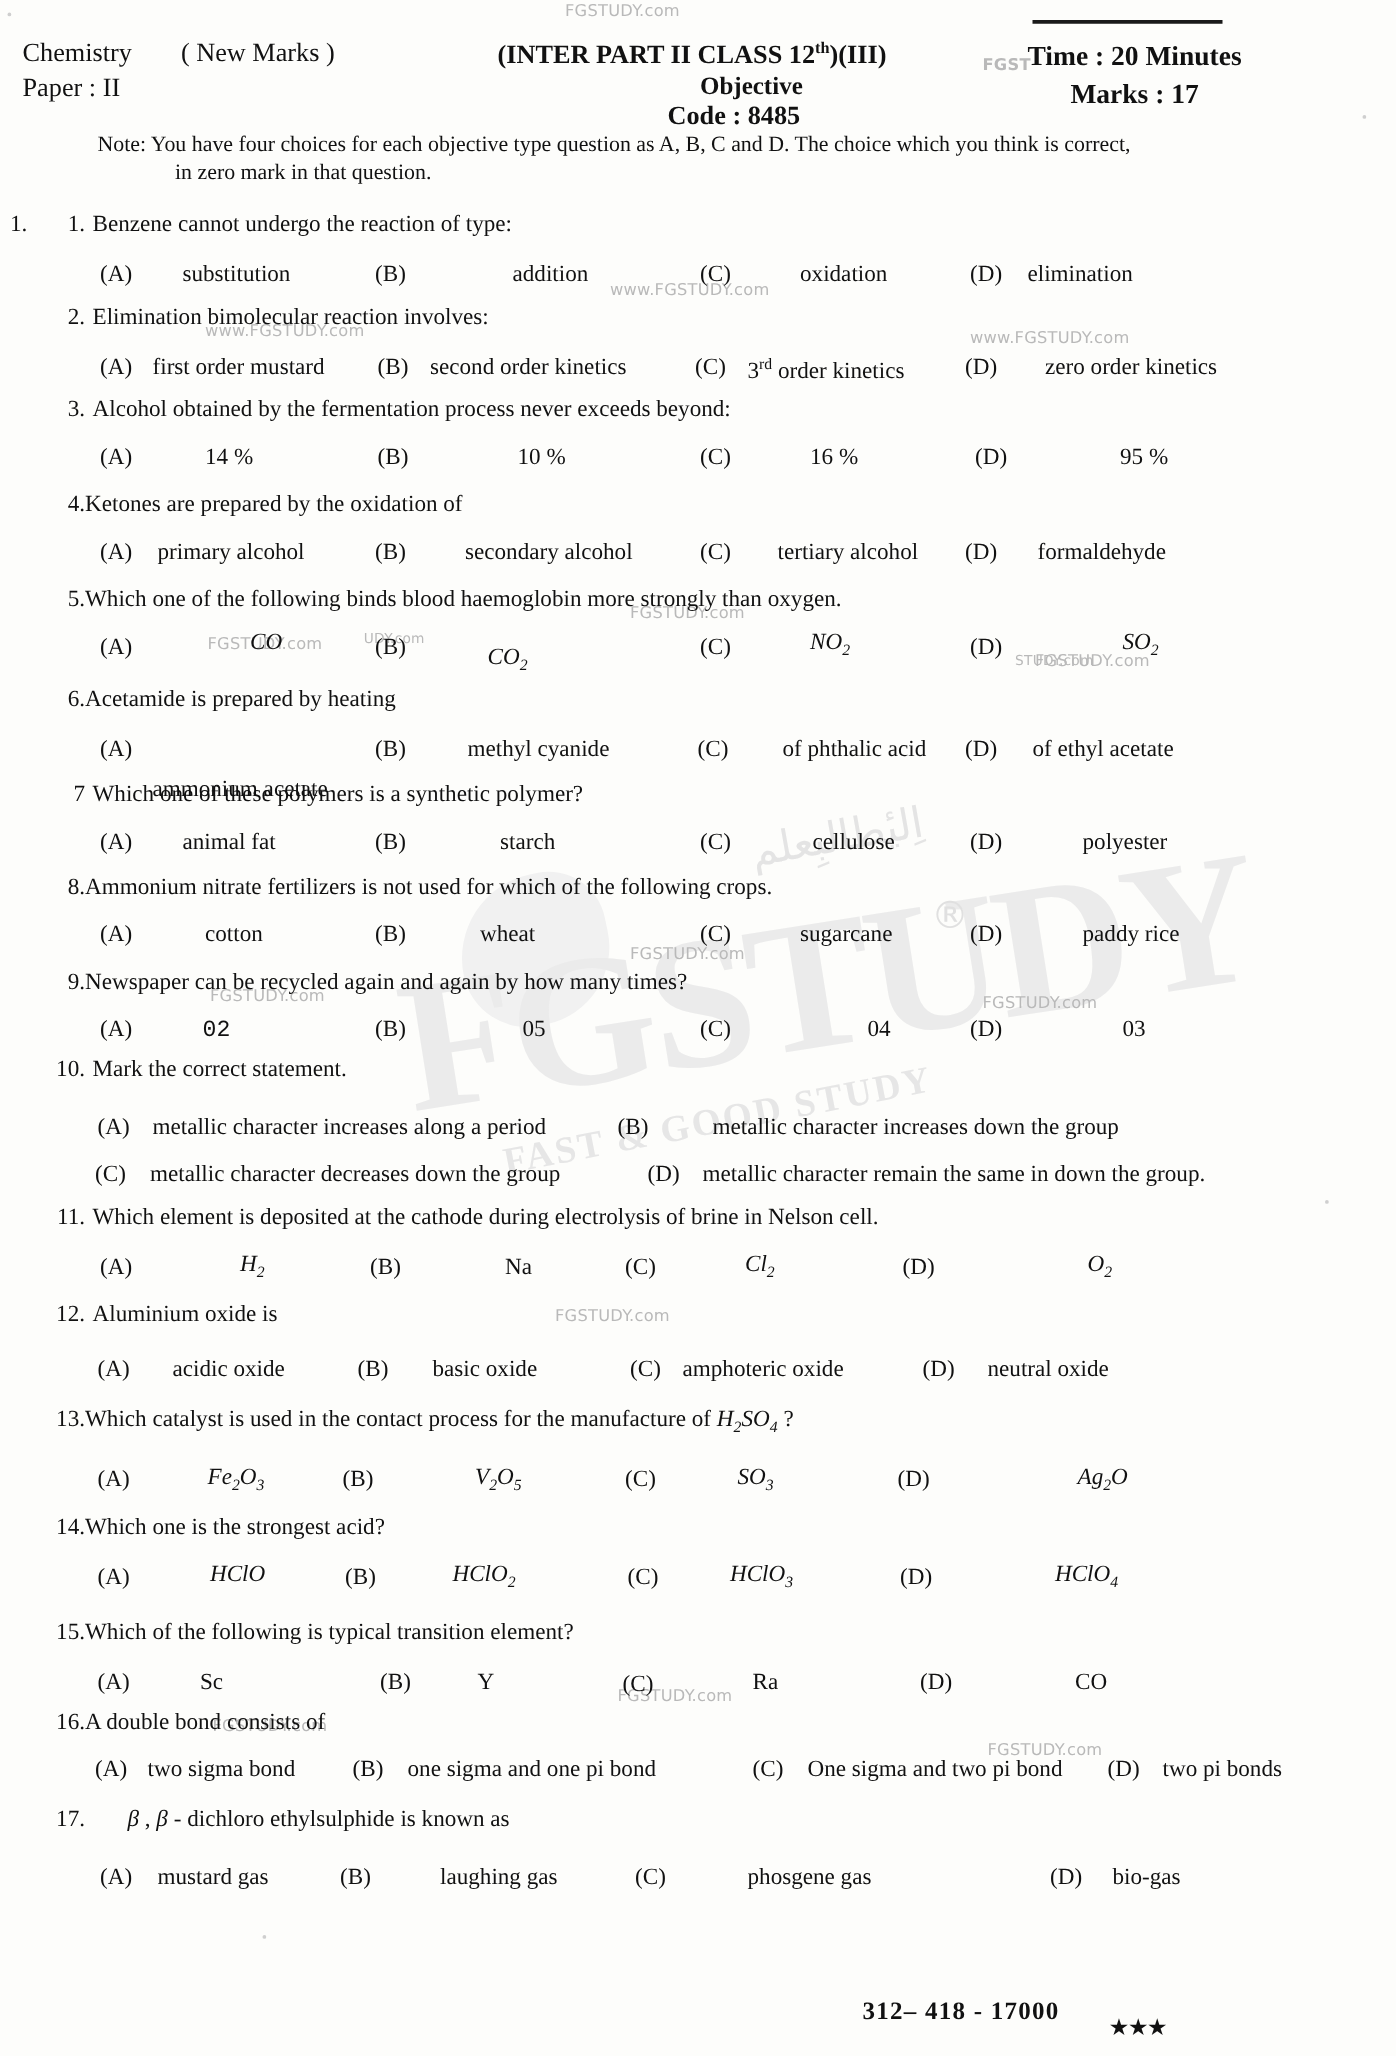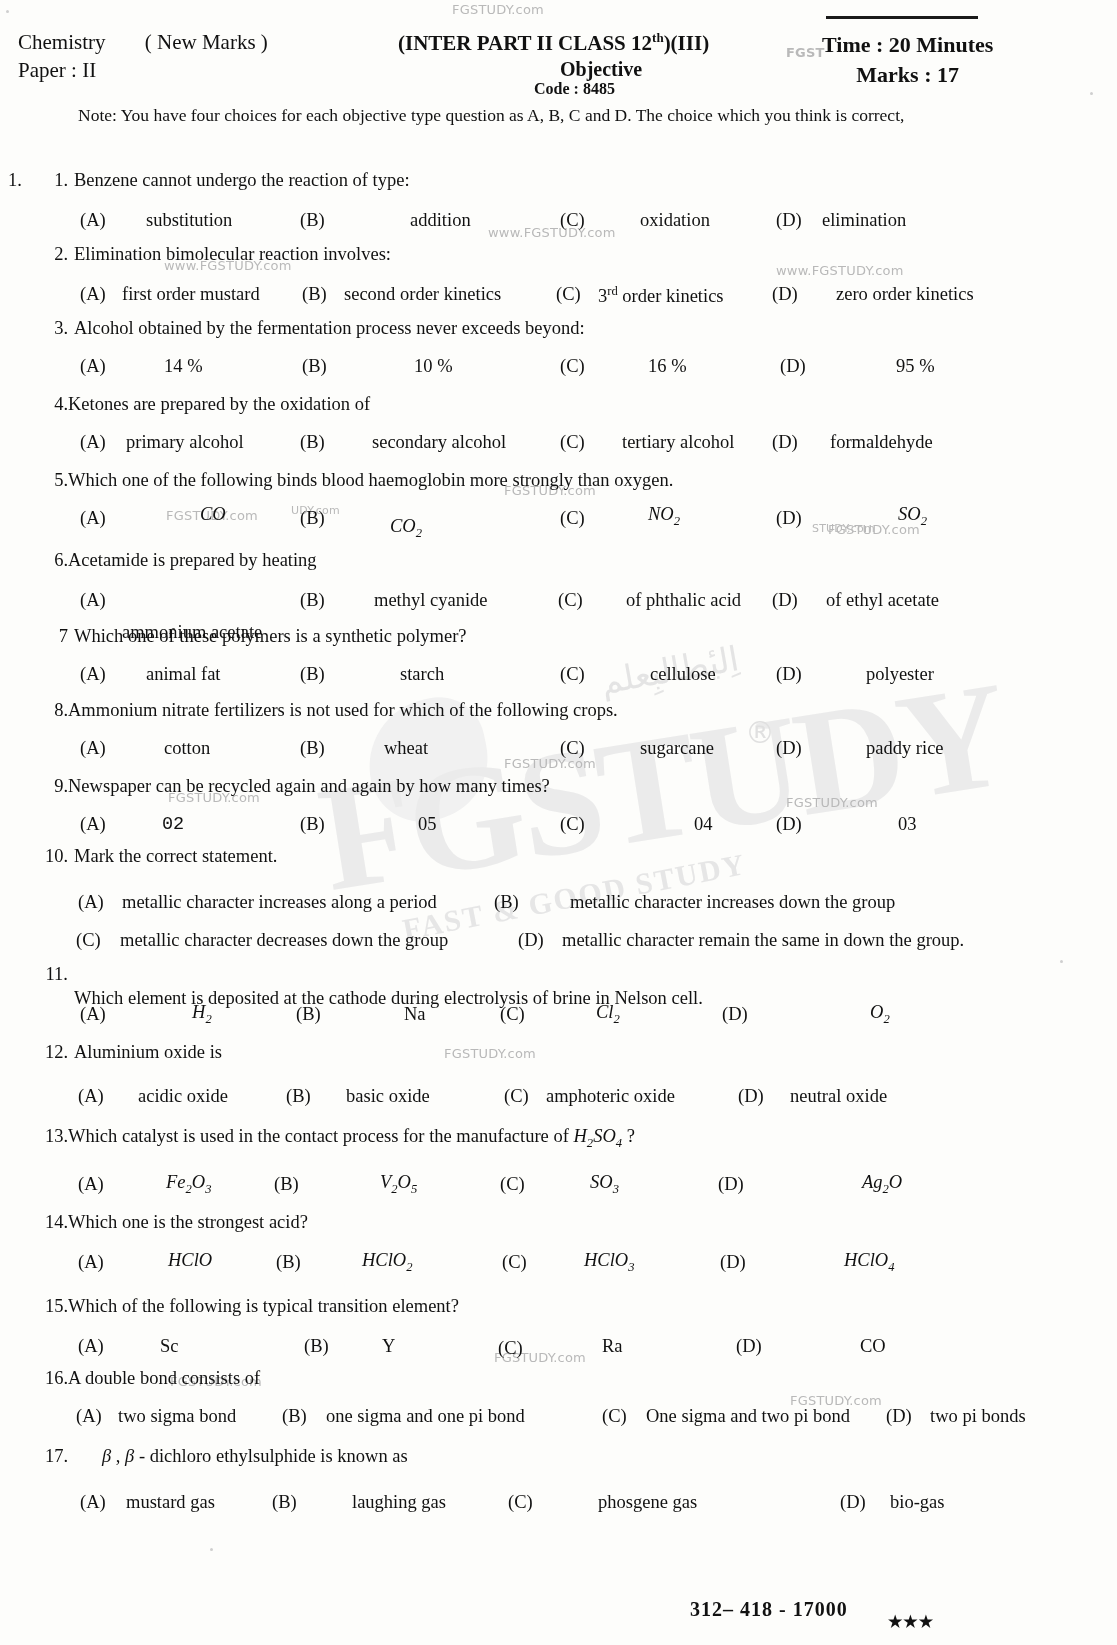--- a/index.html
+++ b/index.html
@@ -79,21 +79,21 @@
   }
   .hd-left{
     position:absolute;left:18px;top:28px;
     font-size:21px;line-height:28px;
   }
   .hd-center{
     position:absolute;left:398px;top:30px;
     font-size:21px;font-weight:bold;text-align:left;
   }
   .hd-obj{position:absolute;left:560px;top:58px;font-size:20px;font-weight:bold;}
-  .hd-code{position:absolute;left:534px;top:80px;font-size:16px;font-weight:bold;}
+  .hd-code{position:absolute;left:534px;top:80px;font-size:21px;font-weight:bold;}
   .hd-right{
     position:absolute;left:822px;top:30px;
     font-size:22px;font-weight:bold;line-height:30px;text-align:center;
   }
   .hd-right .marks{display:block;}
   sup.small{font-size:.62em;vertical-align:super;}
 
   .note{
     position:absolute;left:78px;top:104px;width:1020px;
     font-size:17.5px;line-height:22px;
@@ -175,20 +175,21 @@
 
     <div class="hd-right">
       <span class="wm-small" style="position:absolute;left:-36px;top:8px;color:#b9b9b9;">FGST</span>
       <span>Time : 20 Minutes</span>
       <span class="marks">Marks : 17</span>
     </div>
 
     <div class="note">
       <span class="note-label">Note:</span>
       <span class="note-body">You have four choices for each objective type question as A, B, C and D.  The choice which you think is correct,</span>
+      <span class="note-ind">in zero mark in that question.</span>
     </div>
 
     <div class="lead" style="top:170px;">1.</div>
 
     <div class="qnum" style="left:30px;top:170px;width:38px;">1.</div>
     <div class="qtext" style="left:74px;top:170px;">Benzene cannot  undergo the reaction of type:</div>
     <div class="opt" style="left:80px;top:210px;">(A)</div>
     <div class="opt" style="left:146px;top:210px;">substitution</div>
     <div class="opt" style="left:300px;top:210px;">(B)</div>
     <div class="opt" style="left:410px;top:210px;">addition</div>
@@ -290,21 +291,21 @@
     <div class="opt" style="left:78px;top:892px;">(A)</div>
     <div class="opt" style="left:122px;top:892px;">metallic character increases along a period</div>
     <div class="opt" style="left:494px;top:892px;">(B)</div>
     <div class="opt" style="left:570px;top:892px;">metallic character increases down the group</div>
     <div class="opt" style="left:76px;top:930px;">(C)</div>
     <div class="opt" style="left:120px;top:930px;">metallic character decreases down the group</div>
     <div class="opt" style="left:518px;top:930px;">(D)</div>
     <div class="opt" style="left:562px;top:930px;">metallic character remain the same in down the group.</div>
 
     <div class="qnum" style="left:22px;top:964px;width:46px;">11.</div>
-    <div class="qtext" style="left:74px;top:964px;margin-top:24px;">Which element is deposited at the cathode during electrolysis of brine in Nelson cell.</div>
+    <div class="qtext" style="left:74px;top:964px;">Which element is deposited at the cathode during electrolysis of brine in Nelson cell.</div>
     <div class="opt" style="left:80px;top:1004px;">(A)</div>
     <div class="opt ital" style="left:192px;top:1002px;">H<sub>2</sub></div>
     <div class="opt" style="left:296px;top:1004px;">(B)</div>
     <div class="opt" style="left:404px;top:1004px;">Na</div>
     <div class="opt" style="left:500px;top:1004px;">(C)</div>
     <div class="opt ital" style="left:596px;top:1002px;">Cl<sub>2</sub></div>
     <div class="opt" style="left:722px;top:1004px;">(D)</div>
     <div class="opt ital" style="left:870px;top:1002px;">O<sub>2</sub></div>
 
     <div class="qnum" style="left:22px;top:1042px;width:46px;">12.</div>

